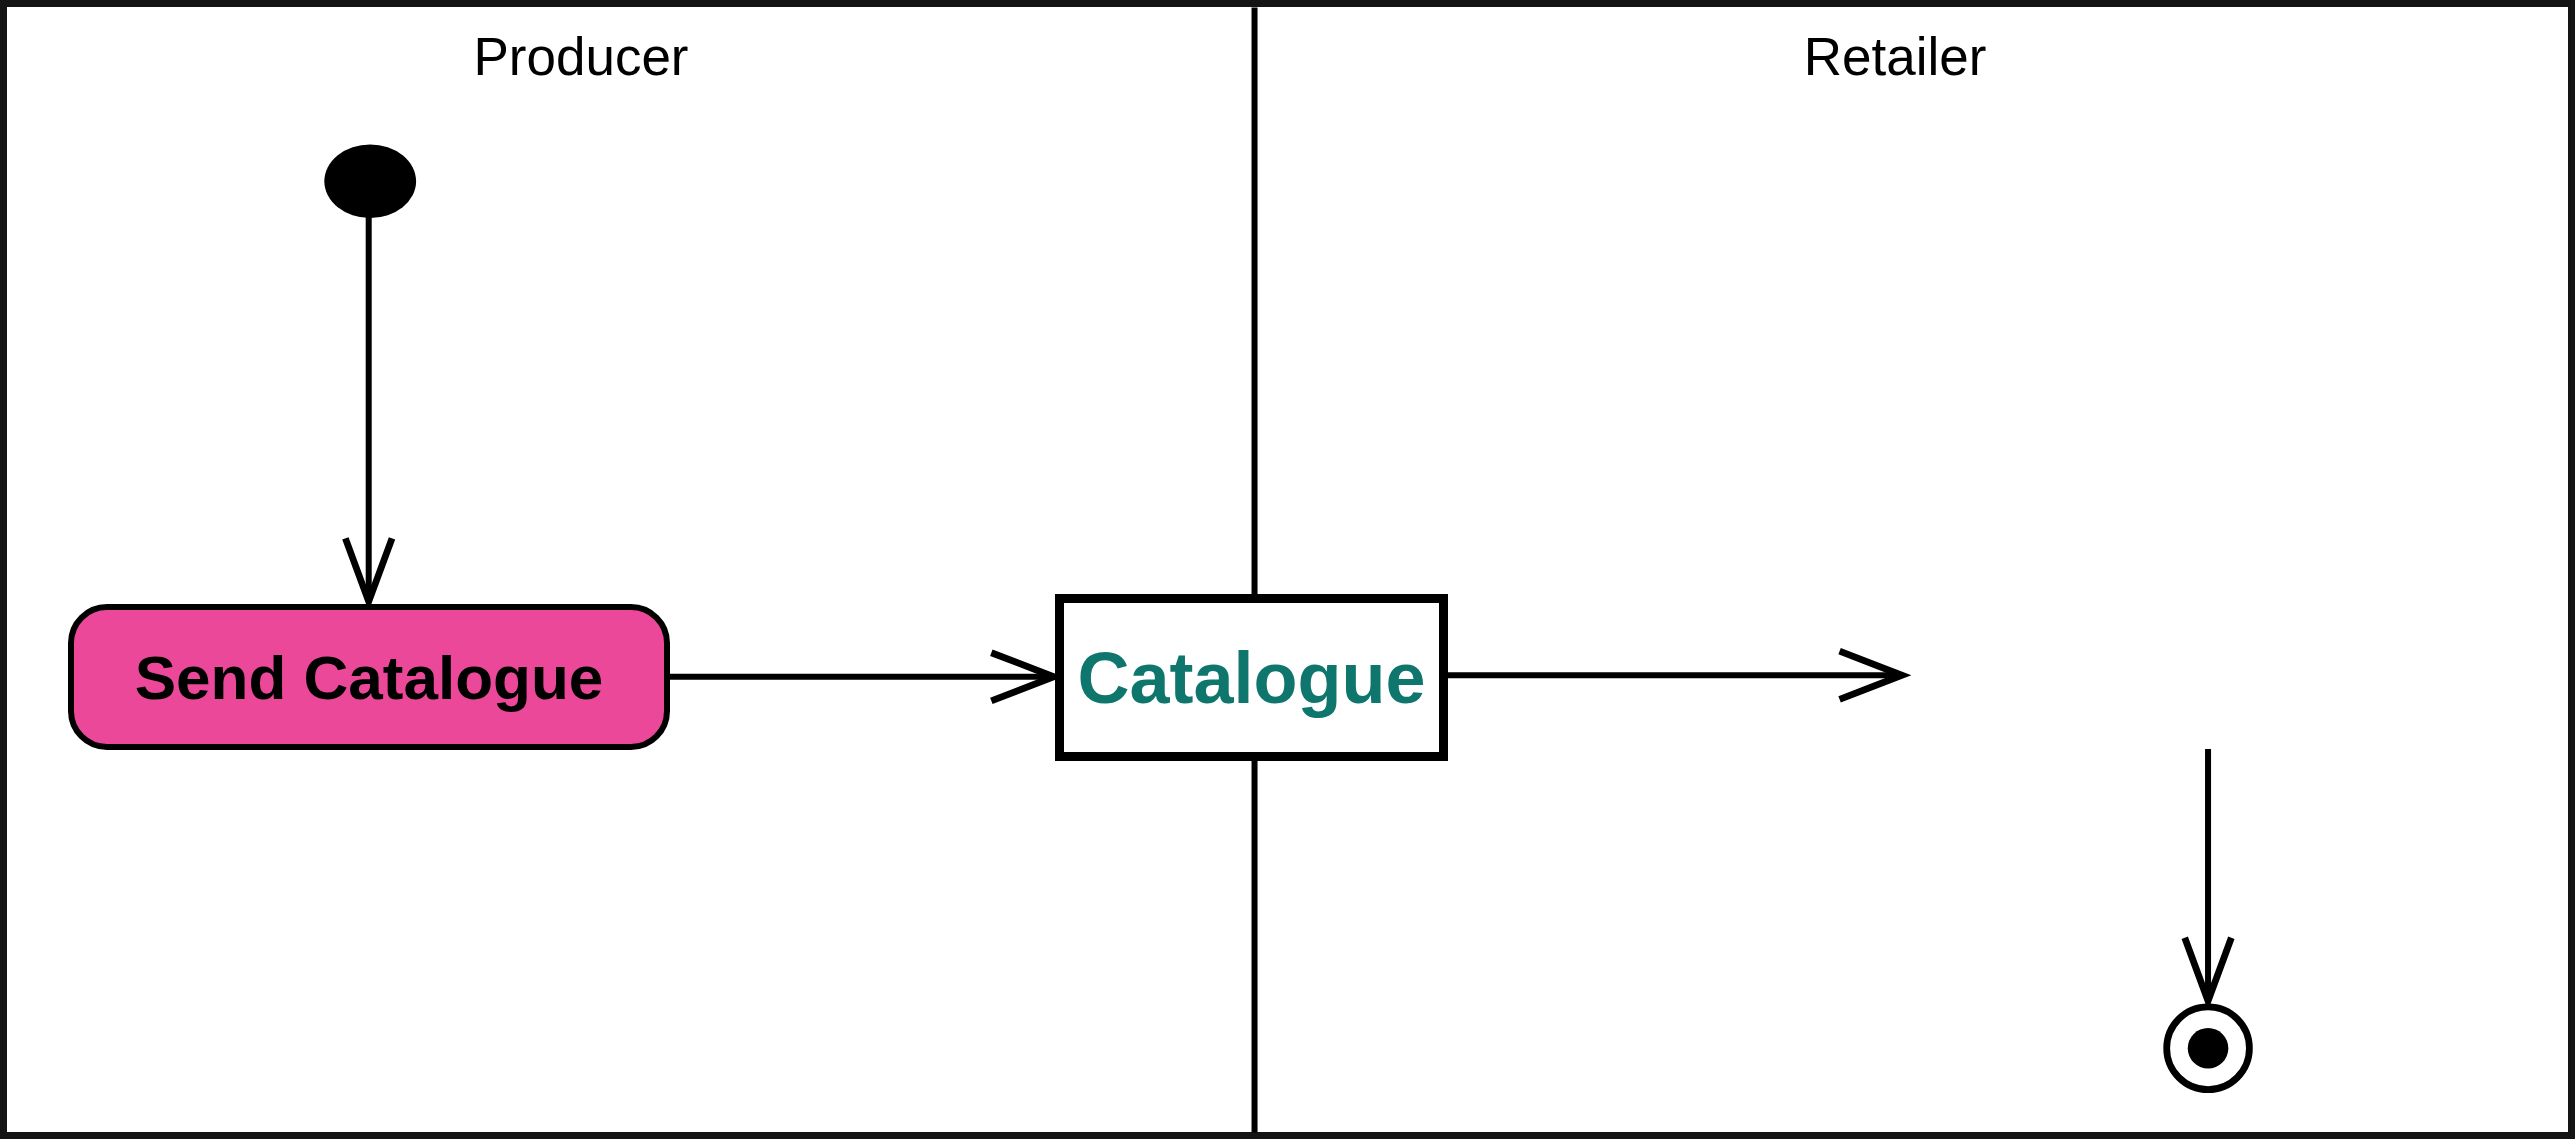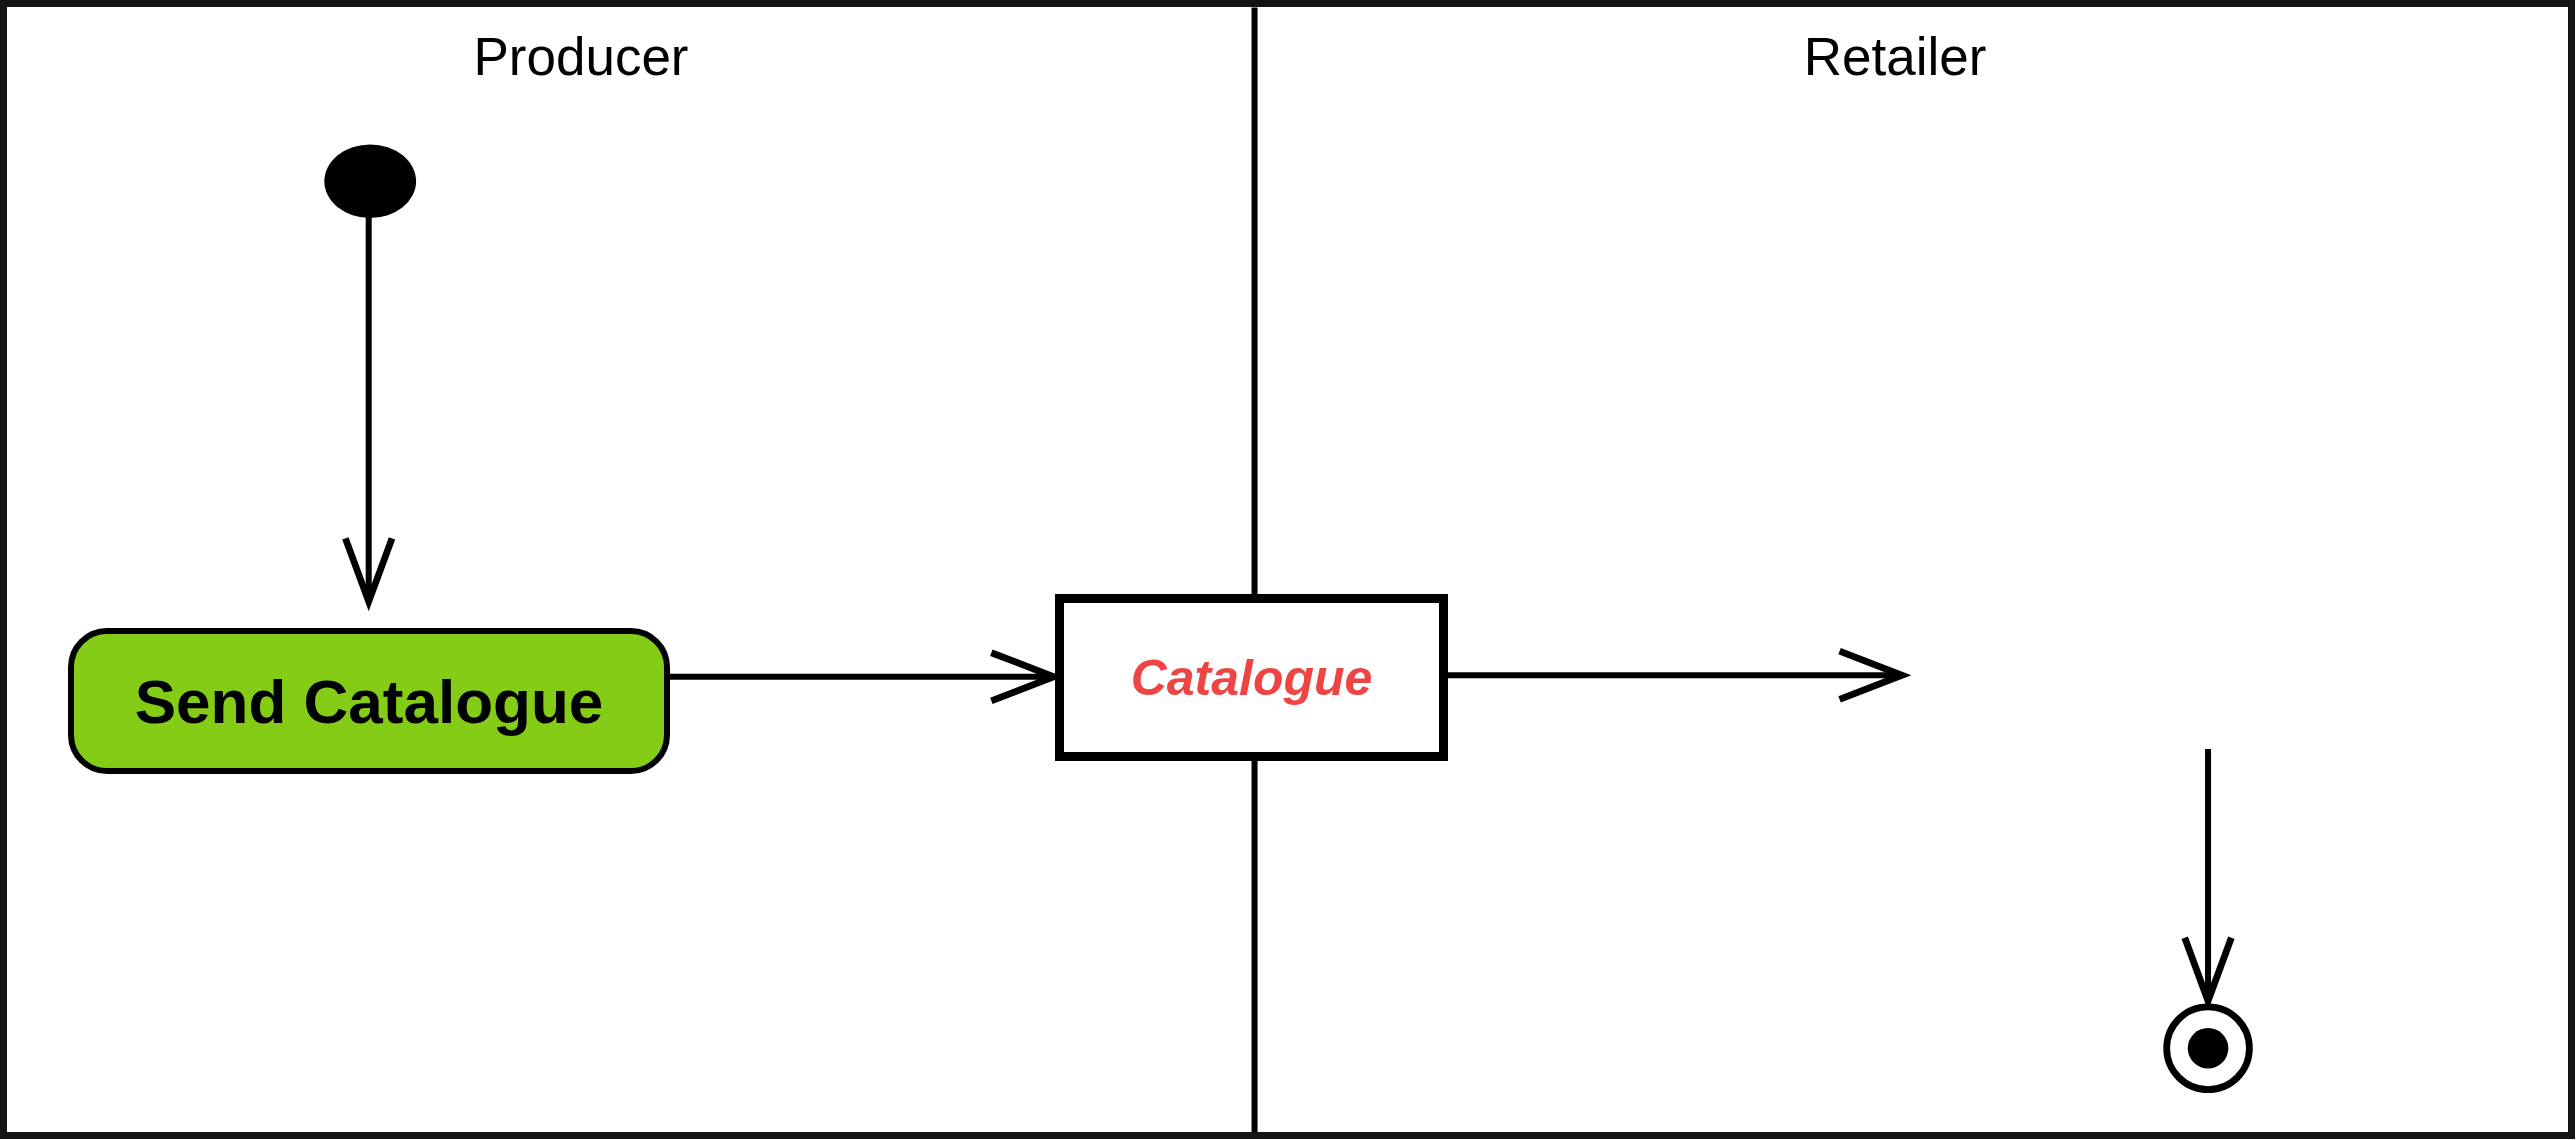--- a/index.html
+++ b/index.html
@@ -34,44 +34,42 @@
     top: 29px;
     transform: translateX(-50%);
     font-size: 53px;
     line-height: 1.05;
     color: #000000;
     white-space: nowrap;
   }
   .activity {
     position: absolute;
     box-sizing: border-box;
-    background: #84cc16;
+    background: #ec4899;
     border: 6px solid #000000;
     border-radius: 39px;
     display: flex;
     align-items: center;
     justify-content: center;
     font-size: 62px;
     font-weight: bold;
     color: #000000;
     white-space: nowrap;
-    margin-top: 24px;
   }
   .object-box {
     position: absolute;
     box-sizing: border-box;
     background: #ffffff;
     border: 9px solid #000000;
     display: flex;
     align-items: center;
     justify-content: center;
-    font-size: 50px;
+    font-size: 72px;
     font-weight: bold;
-    font-style: italic;
-    color: #ef4444;
+    color: #0f766e;
     white-space: nowrap;
   }
   .connector { stroke: #000000; fill: none; }
 </style>
 </head>
 <body>
 
 <div class="stage">
 
   <div class="frame"></div>

